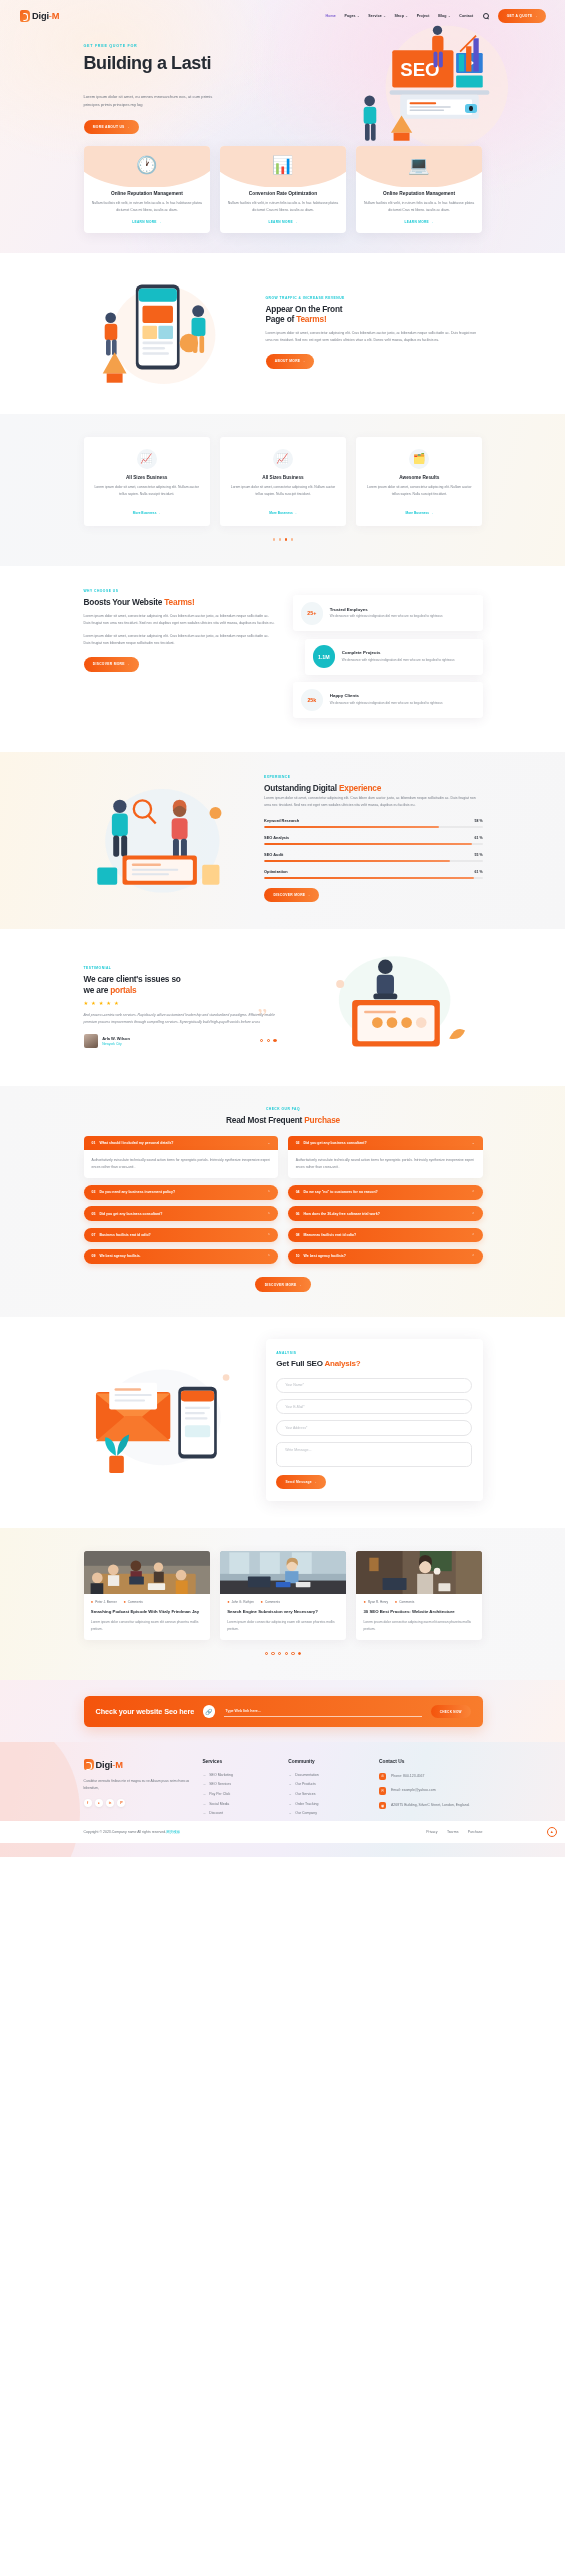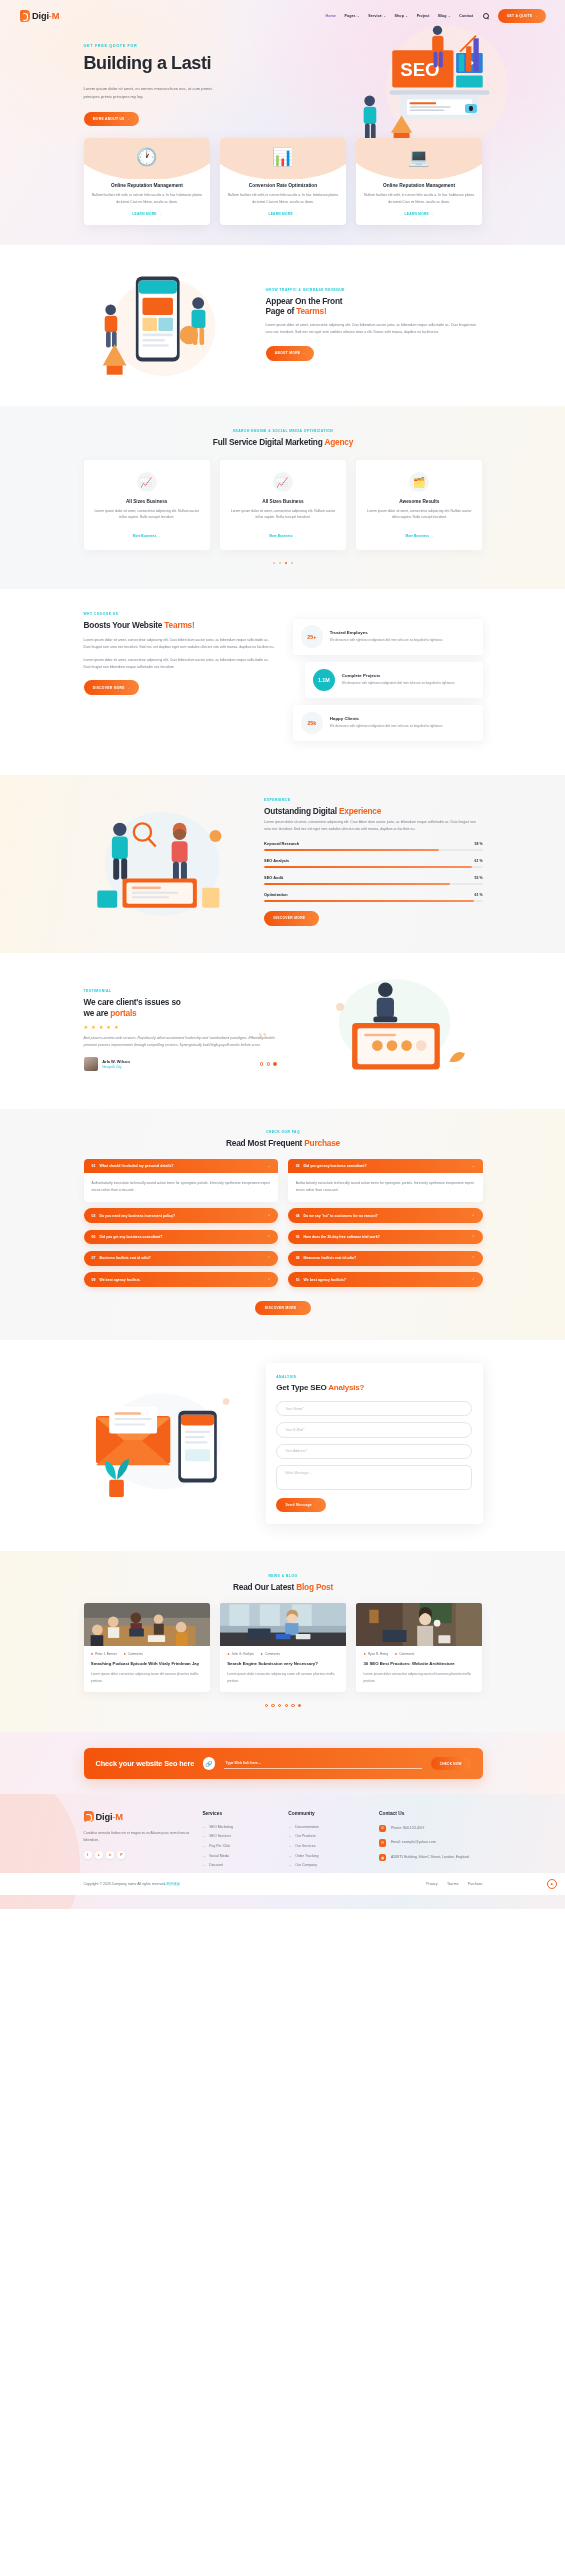--- a/index.html
+++ b/index.html
@@ -68,21 +68,21 @@
     letter-spacing: 0.3px; cursor: pointer; white-space: nowrap;
   }
 
   .hero-inner { width: 399px; margin: 0 auto; padding-top: 20px; position: relative; }
   .eyebrow {
     color: #1ec8d4; font-size: 3.7px; font-weight: bold;
     letter-spacing: 0.7px; text-transform: uppercase; margin-bottom: 4.7px;
   }
   .hero-title {
     font-size: 18px; font-weight: bold; color: #262b33;
-    letter-spacing: -0.4px; line-height: 1.12; margin-bottom: 12px;
+    letter-spacing: -0.4px; line-height: 1.12; margin-bottom: 20px;
   }
   .hero-p {
     font-size: 4.1px; color: #6d737d; line-height: 2.0;
     width: 133px; margin-bottom: 8.7px;
   }
   .btn-orange {
     display: inline-flex; align-items: center; gap: 3.3px;
     background: linear-gradient(90deg,#f4540c,#fa8437);
     color: #fff; border: 0; border-radius: 13.3px;
     padding: 5.3px 9.3px; font-size: 3.3px; font-weight: bold;
@@ -531,26 +531,20 @@
           </h2>
           <p class="body-p" style="margin-bottom:8px">Lorem ipsum dolor sit amet, consectetur adipiscing elit. Cras bibendum auctor justo, ac bibendum neque sollicitudin ac. Duis feugiat non urna nec tincidunt. Sed nec est eget sem sodales ultricies vitae a elit. Donec velit massa, dapibus eu facilisis eu.</p>
           <button class="btn-orange">ABOUT MORE  →</button>
         </div>
       </div>
     </div>
   </section>
 
   <section class="sec-gray">
     <div class="wrap">
-      <div class="center">
-        <div class="eyebrow-sm">SEARCH ENGINE &amp; SOCIAL MEDIA OPTIMIZATION</div>
-        <h2 class="h2-center">
-          <span>Full Service Digital Marketing </span><span class="accent">Agency</span>
-        </h2>
-      </div>
       <div class="biz-row">
         <div class="biz-card">
           <div class="biz-ico">📈</div>
           <div class="biz-title">All Sizes Business</div>
           <div class="biz-desc">Lorem ipsum dolor sit amet, consectetur adipiscing elit. Nullam auctor tellus sapien. Nulla suscipit tincidunt.</div>
           <a href="#" class="biz-link">More Buseness  →</a>
         </div>
         <div class="biz-card">
           <div class="biz-ico">📈</div>
           <div class="biz-title">All Sizes Business</div>
@@ -865,40 +859,34 @@
               <rect x="12" y="34" width="22" height="26" rx="3" fill="#f4621a"></rect>
               <path d="M22 34 q-18 -10 -16 -28 q16 2 16 28z" fill="#16bcc4"></path>
               <path d="M24 34 q18 -14 18 -32 q-18 6 -18 32z" fill="#13a8b0"></path>
             </g>
             <circle cx="214" cy="26" r="5" fill="#fbdcc8"></circle>
           </svg>
         </div>
         <div class="form-card">
           <div class="eyebrow-sm">Analysis</div>
           <h2 class="h2">
-            <span>Get Type SEO </span><span class="accent">Analysis?</span>
+            <span>Get Full SEO </span><span class="accent">Analysis?</span>
           </h2>
           <input class="fld" type="text" placeholder="Your Name*" style="">
           <input class="fld" type="email" placeholder="Your E-Mail*" style="">
           <input class="fld" type="text" placeholder="Your Address*" style="">
           <textarea class="fld" placeholder="Write Message..." style=""></textarea>
           <button class="btn-orange">Send Message  →</button>
         </div>
       </div>
     </div>
   </section>
 
   <section class="sec-blog">
     <div class="wrap">
-      <div class="center">
-        <div class="eyebrow-sm">News &amp; Blog</div>
-        <h2 class="h2-center" style="margin-bottom:10.7px">
-          <span>Read Our Latest </span><span class="accent">Blog Post</span>
-        </h2>
-      </div>
       <div class="blog-row">
 
         <div class="blog-card">
           <div class="blog-img">
             <svg viewBox="0 0 190 64" width="100%" height="43" preserveAspectRatio="none">
               <rect width="190" height="64" fill="#8d8578"></rect>
               <rect y="0" width="190" height="22" fill="#6e6a64"></rect>
               <rect x="22" y="34" width="146" height="30" rx="2" fill="#b6884f"></rect>
               <circle cx="44" cy="28" r="8" fill="#e8c3a0"></circle>
                 <rect x="36" y="36" width="17" height="16" fill="#f0ece6"></rect>

